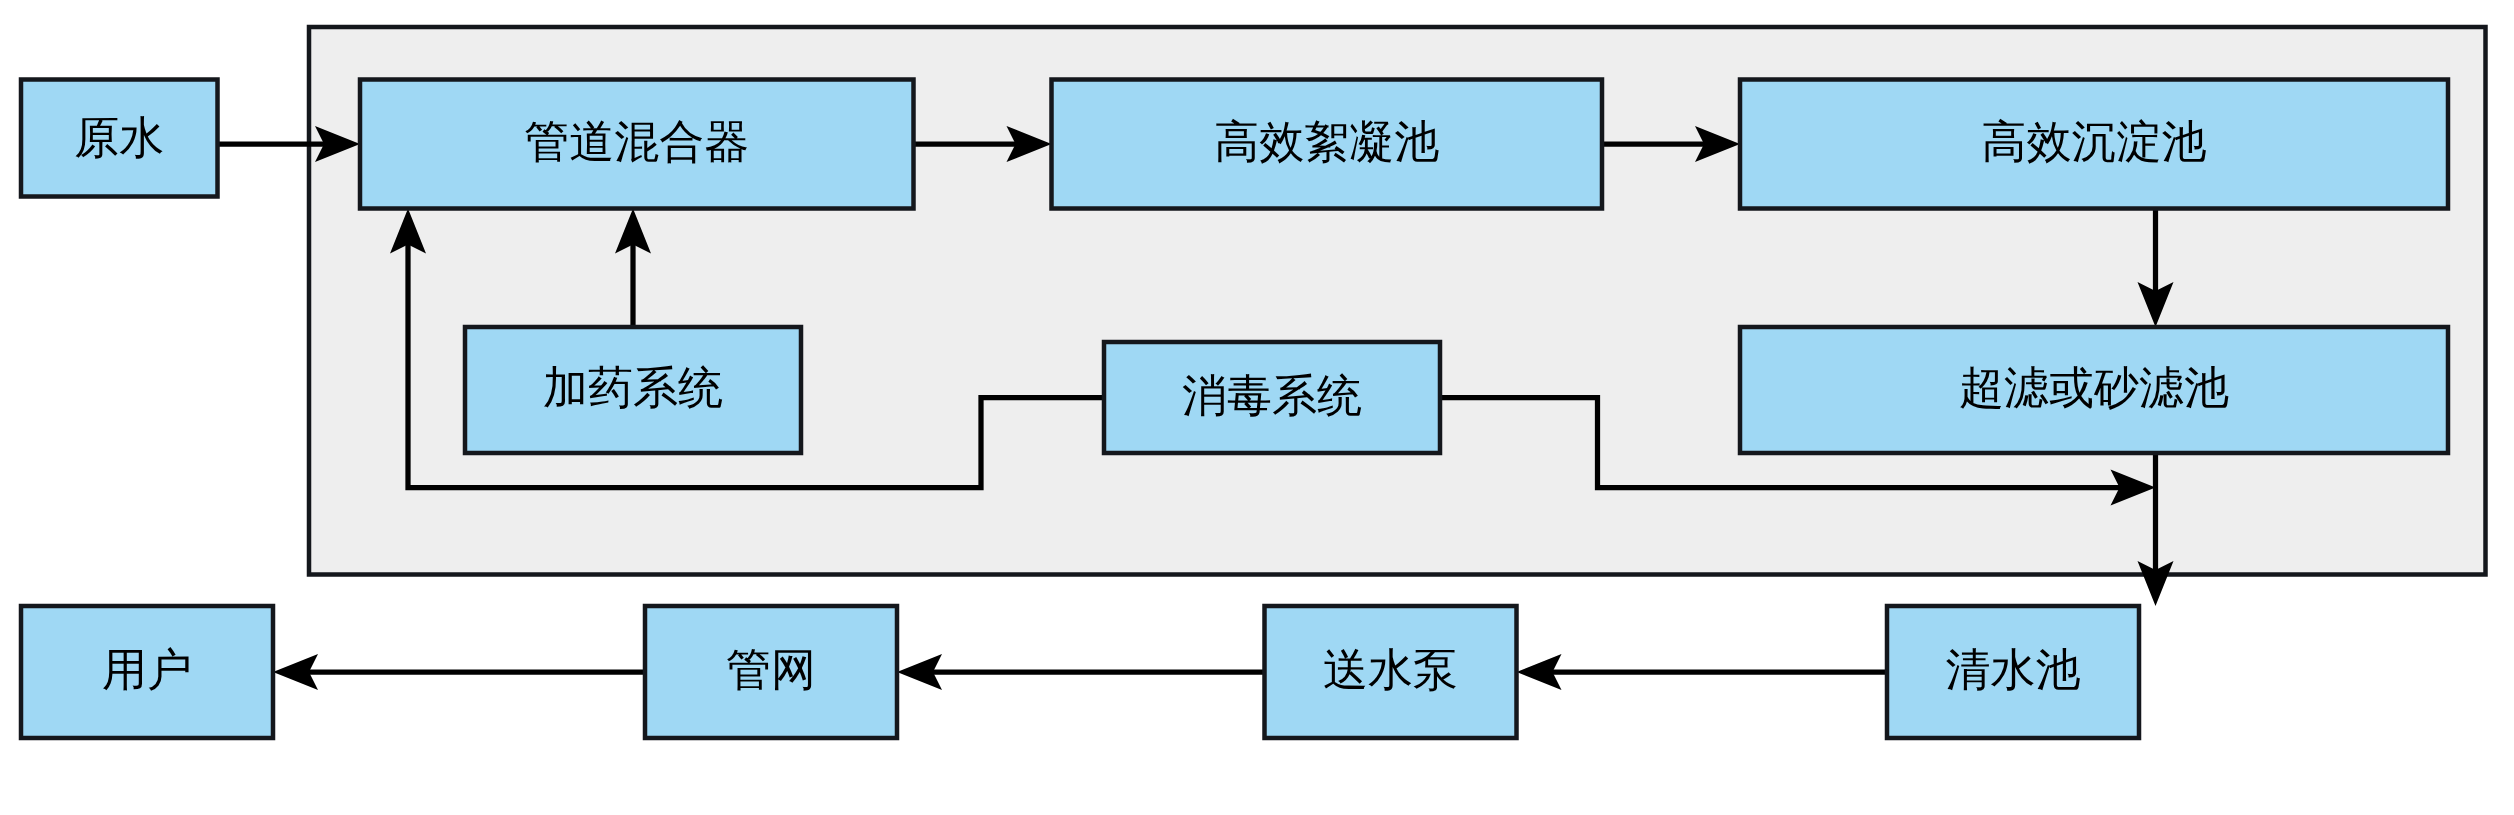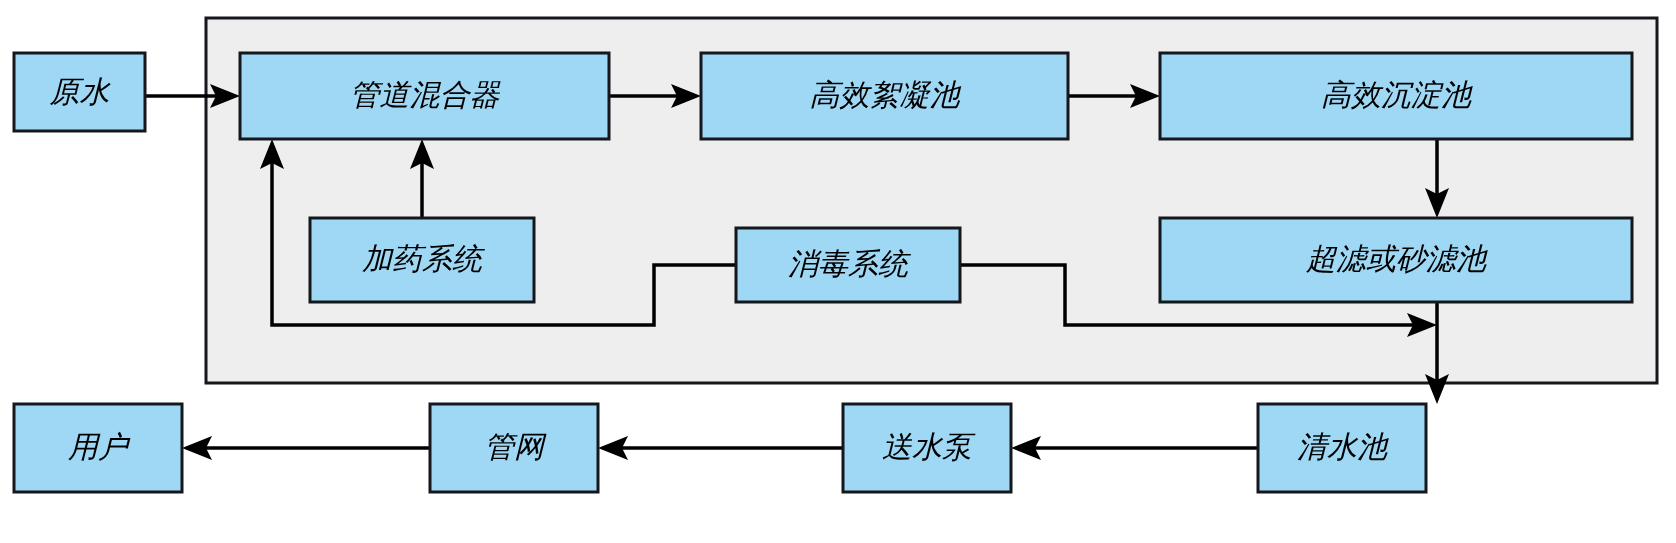--- a/index.html
+++ b/index.html
@@ -10,21 +10,20 @@
   body {
     width: 1676px;
     height: 543px;
     font-family: "Liberation Sans", "DejaVu Sans", sans-serif;
     overflow: hidden;
   }
   #diagram-root {
     position: relative;
     width: 1338px;
     height: 543px;
-    font-style: italic;
   }
   svg#flow {
     display: block;
     width: 1676px;
     height: 543px;
   }
   .node-rect {
     fill: #9fd8f4;
     stroke: #14171c;
     stroke-width: 3;

